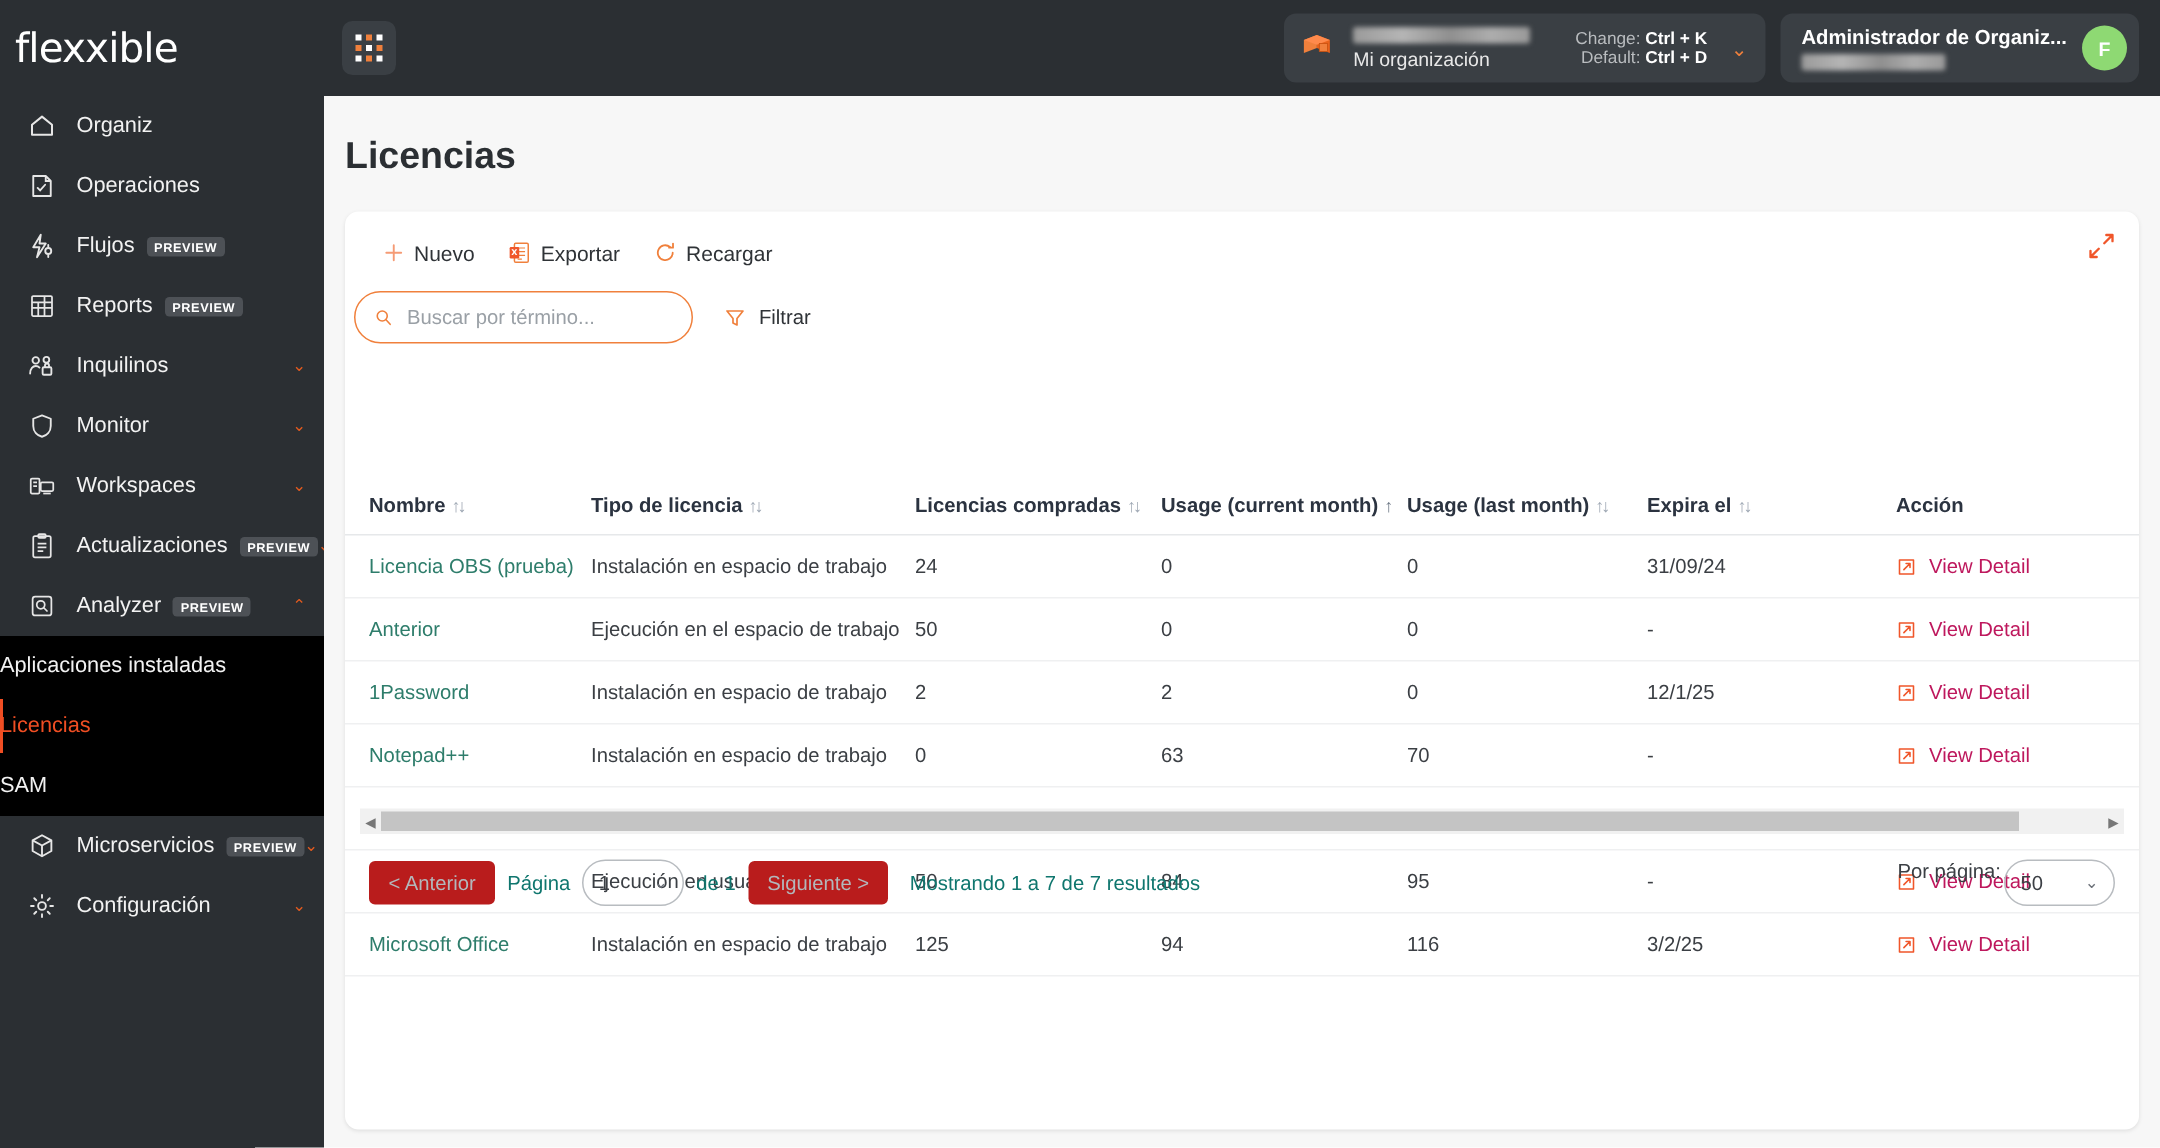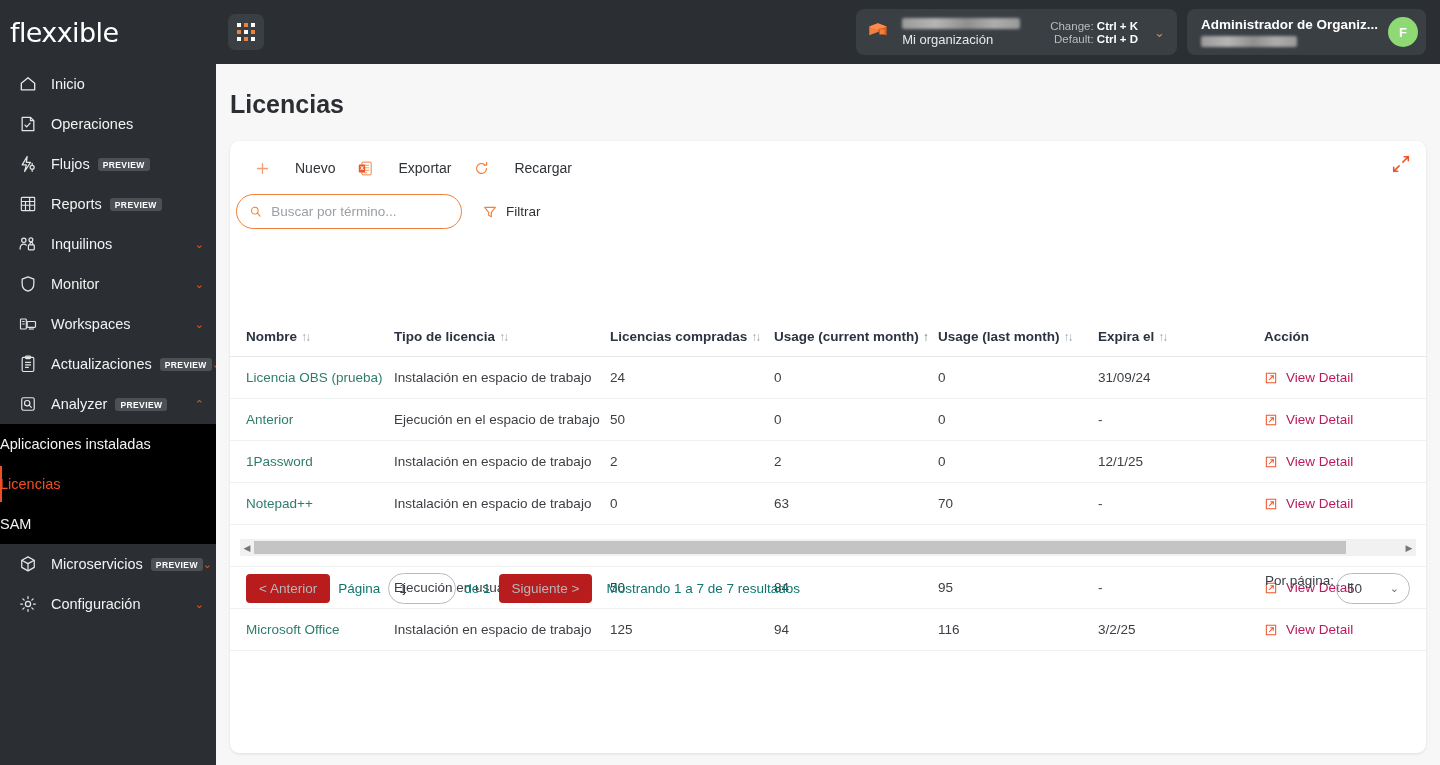--- a/index.html
+++ b/index.html
@@ -121,21 +121,21 @@
     background: #ffffff; border-radius: 9px;
     box-shadow: 0 1px 3px rgba(0,0,0,.10);
   }
   .expand-btn {
     position: absolute; top: 12px; right: 14px;
     width: 22px; height: 22px; cursor: pointer;
   }
 
   .toolbar { display: flex; align-items: center; gap: 6px; padding: 14px 0 0 16px; }
   .tb-btn {
-    display: flex; gap: 24px;
+    display: flex; align-items: center; gap: 5px;
     padding: 5px 8px; border-radius: 5px; cursor: pointer;
     font-size: 14px; color: #2f3337;
   }
   .tb-ico { width: 17px; height: 17px; display:block; }
 
   .searchrow { display: flex; align-items: center; gap: 20px; padding: 12px 0 0 6px; }
   .search-wrap {
     position: relative; width: 226px; height: 35px;
     border: 1.4px solid #f0803c; border-radius: 20px;
     display: flex; align-items: center; padding: 0 12px;
@@ -259,21 +259,21 @@
     <div class="avatar">F</div>
   </div>
 </div>
 
 <div class="sidebar">
 
   <div class="nav-item">
     <svg class="nav-icon" viewBox="0 0 24 24" fill="none" stroke="#e6e6e6" stroke-width="1.6">
       <path d="M4 11 L12 4.5 L20 11 V19 H4 Z" stroke-linejoin="round"></path>
     </svg>
-    <span class="nav-label">Inicio</span>
+    <span class="nav-label">Organiz</span>
   </div>
 
   <div class="nav-item">
     <svg class="nav-icon" viewBox="0 0 24 24" fill="none" stroke="#e6e6e6" stroke-width="1.5">
       <path d="M5 4 H15 L19 8 V20 H5 Z" stroke-linejoin="round"></path>
       <path d="M15 4 V8 H19"></path>
       <path d="M8.5 13.5 L10.5 15.5 L14.5 11" stroke-linecap="round"></path>
     </svg>
     <span class="nav-label">Operaciones</span>
   </div>

